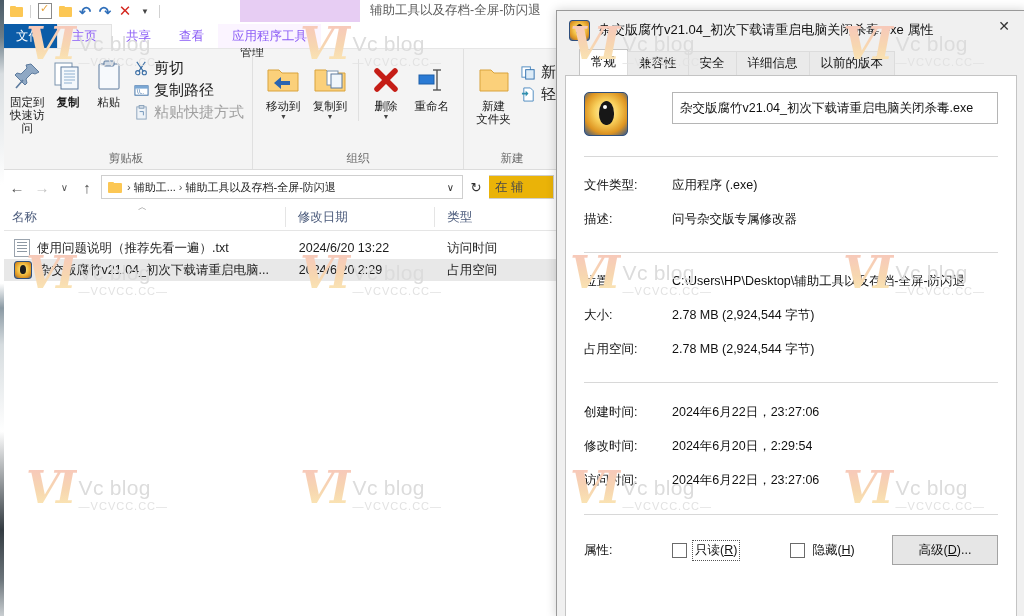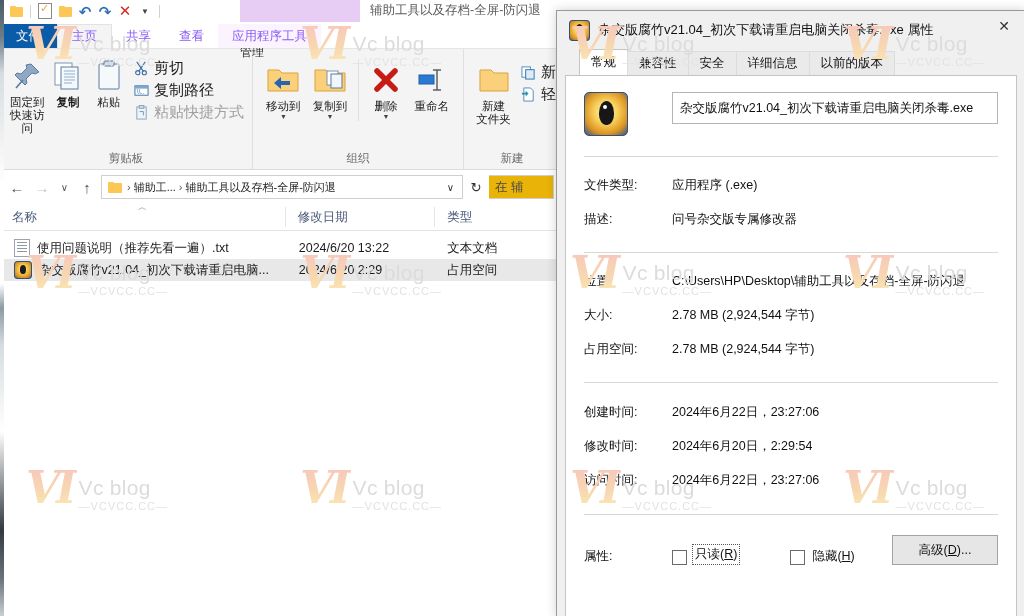--- a/index.html
+++ b/index.html
@@ -126,21 +126,21 @@
   .namerow{display:flex;align-items:flex-start;gap:44px;}
   .bigico{width:42px;height:42px;border-radius:5px;background:radial-gradient(circle at 50% 45%,#fff6c8 0%,#f8cf5a 38%,#dd9422 70%,#2e5690 100%);border:1px solid #2f4f7d;position:relative;flex:none;}
   .bigico:after{content:"";position:absolute;left:14px;top:8px;width:15px;height:24px;border-radius:50% 50% 45% 45%;background:#171717;}
   .bigico:before{content:"";position:absolute;left:18px;top:12px;width:4px;height:4px;border-radius:50%;background:#fff;z-index:2;}
   .nameinput{flex:1;height:30px;border:1px solid #b5b5b5;background:#fff;display:flex;align-items:center;padding:0 7px;}
   .nameinput span{font-size:12.5px;color:#111;white-space:nowrap;overflow:hidden;}
   .hr{height:1px;background:#d8d8d8;margin:14px 0;}
   .prow{display:flex;align-items:flex-start;margin-bottom:17px;}
   .plabel{width:88px;flex:none;font-size:12.5px;color:#111;}
   .pval{font-size:12.5px;color:#111;white-space:nowrap;overflow:hidden;}
-  .attr-row{display:flex;align-items:flex-end;}
+  .attr-row{display:flex;align-items:center;}
   .cbox{width:13px;height:13px;border:1px solid #6b6b6b;background:#fff;flex:none;}
   .cblabel{font-size:12.5px;color:#111;margin-left:7px;}
   .focusbox{border:1px dotted #555;padding:1px 2px;margin-left:5px;}
   .advbtn{margin-left:auto;width:104px;height:28px;border:1px solid #a3a3a3;background:#e6e6e6;
     display:flex;align-items:center;justify-content:center;font-size:12.5px;color:#111;cursor:default;}
   u{text-decoration:underline;}
 </style>
 </head>
 <body>
 
@@ -375,21 +375,21 @@
     </div>
   </div>
 
   <div class="filelist">
     <div class="frow" style="margin-top:6px;">
       <div class="fname" style="width:290px;text-align:center;">
         <span class="txt-ico"></span>
         <span>使用问题说明（推荐先看一遍）.txt</span>
       </div>
       <div class="fdate" style="width:145px;padding-left:12px;">2024/6/20 13:22</div>
-      <div class="ftype" style="width:120px;padding-left:12px;">文本文档</div>
+      <div class="ftype" style="width:120px;padding-left:12px;">访问时间</div>
     </div>
     <div class="frow sel">
       <div class="fname" style="width:290px;">
         <span class="exe-ico"></span>
         <span>杂交版腐竹v21.04_初次下载请重启电脑...</span>
       </div>
       <div class="fdate" style="width:145px;padding-left:12px;">2024/6/20 2:29</div>
       <div class="ftype" style="width:120px;padding-left:12px;">占用空间</div>
     </div>
   </div>

